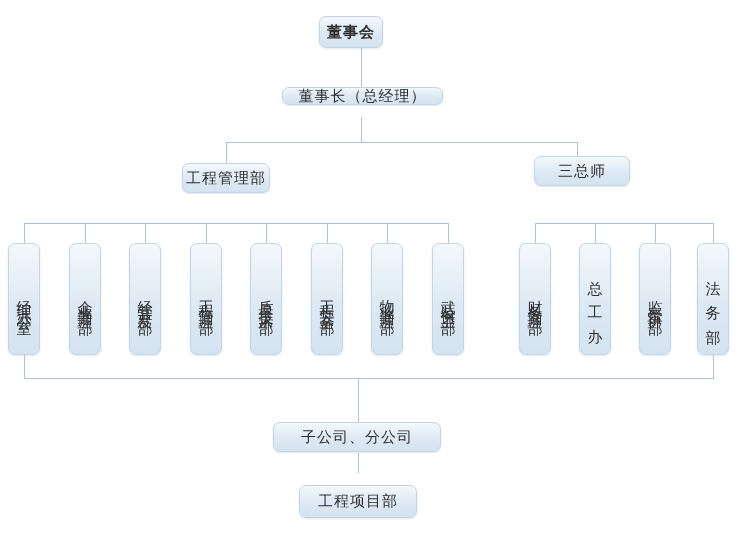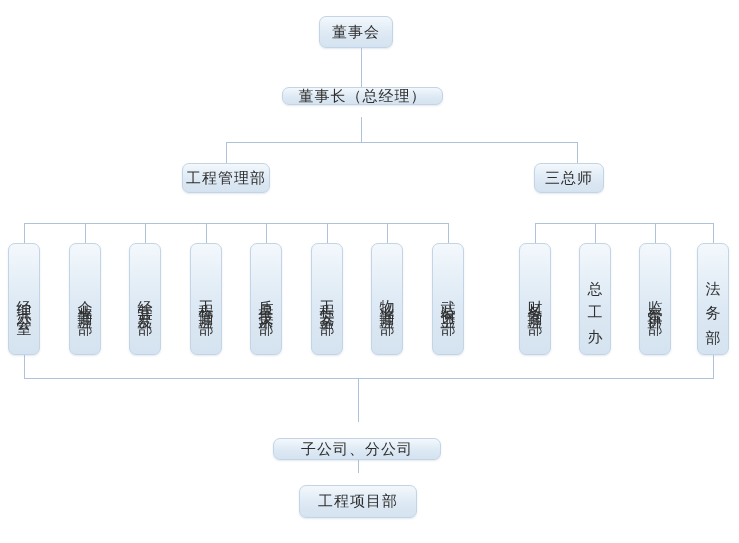--- a/index.html
+++ b/index.html
@@ -59,37 +59,37 @@
   <div class="vline" style="left:595px;top:223px;height:20px;"></div>
   <div class="vline" style="left:655px;top:223px;height:20px;"></div>
   <div class="vline" style="left:713px;top:223px;height:20px;"></div>
 
   <div class="vline" style="left:24px;top:355px;height:23px;"></div>
   <div class="vline" style="left:713px;top:355px;height:23px;"></div>
   <div class="hline" style="left:24px;top:378px;width:690px;"></div>
   <div class="vline" style="left:358px;top:378px;height:44px;"></div>
   <div class="vline" style="left:358px;top:453px;height:20px;"></div>
 
-  <div class="box" style="left:319px;top:16px;width:74px;height:32px;">董事会</div>
+  <div class="box" style="left:319px;top:16px;width:64px;height:32px;font-weight:bold;">董事会</div>
 
   <div class="box" style="left:282px;top:87px;width:161px;height:18px;">董事长（总经理）</div>
 
   <div class="box" style="left:182px;top:163px;width:88px;height:30px;">工程管理部</div>
-  <div class="box" style="left:534px;top:163px;width:70px;height:30px;">三总师</div>
+  <div class="box" style="left:534px;top:156px;width:96px;height:30px;">三总师</div>
 
   <div class="box vbox" style="left:8px;top:243px;width:32px;height:112px;">经理办公室</div>
   <div class="box vbox" style="left:69px;top:243px;width:32px;height:112px;">企业管理部</div>
   <div class="box vbox" style="left:129px;top:243px;width:32px;height:112px;">经营开发部</div>
   <div class="box vbox" style="left:190px;top:243px;width:32px;height:112px;">工程管理部</div>
   <div class="box vbox" style="left:250px;top:243px;width:32px;height:112px;">质量技术部</div>
   <div class="box vbox" style="left:311px;top:243px;width:32px;height:112px;">工程安全部</div>
   <div class="box vbox" style="left:371px;top:243px;width:32px;height:112px;">物业管理部</div>
   <div class="box vbox" style="left:432px;top:243px;width:32px;height:112px;">武装保卫部</div>
 
   <div class="box vbox" style="left:519px;top:243px;width:32px;height:112px;">财务管理部</div>
   <div class="box vbox spread" style="left:579px;top:243px;width:32px;height:112px;">总工办</div>
   <div class="box vbox" style="left:639px;top:243px;width:32px;height:112px;">监察审计部</div>
   <div class="box vbox spread" style="left:697px;top:243px;width:32px;height:112px;">法务部</div>
 
-  <div class="box" style="left:273px;top:422px;width:168px;height:22px;margin-top:16px;">子公司、分公司</div>
+  <div class="box" style="left:273px;top:422px;width:168px;height:30px;">子公司、分公司</div>
   <div class="box" style="left:299px;top:473px;width:118px;height:33px;margin-top:12px;">工程项目部</div>
 
 </div>
 
 </body></html>

